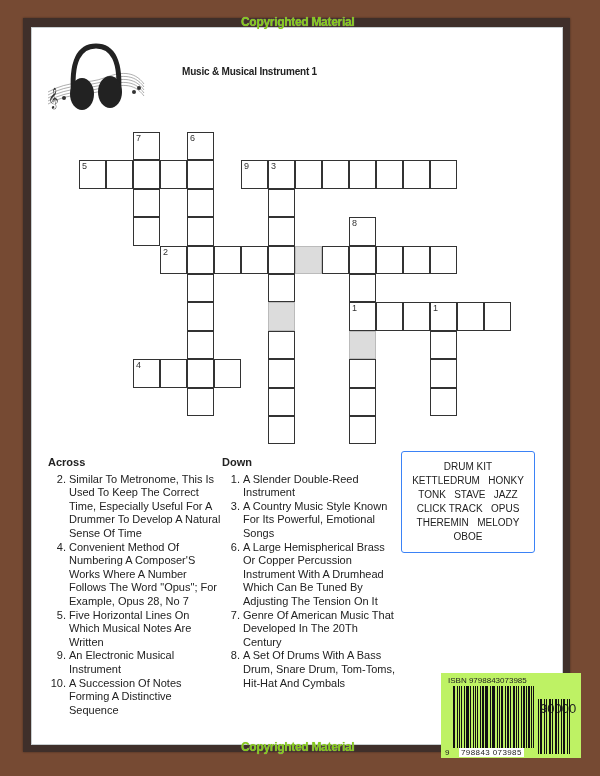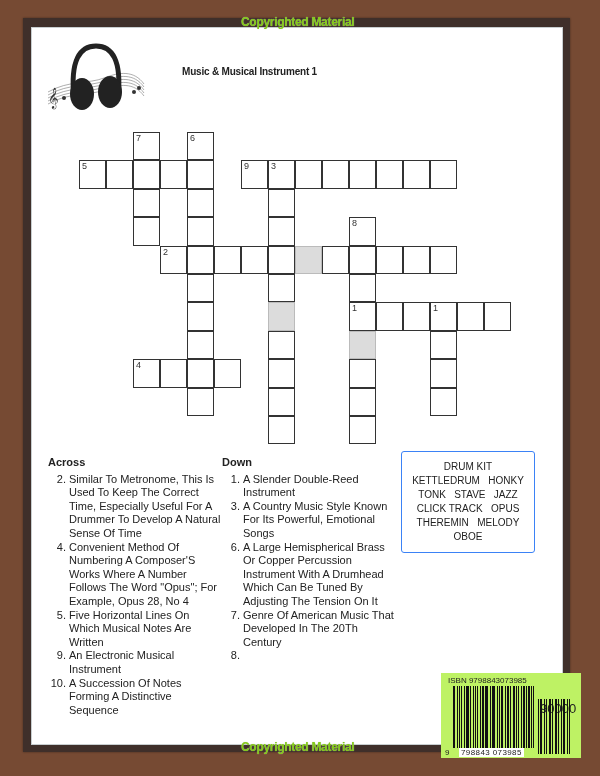--- a/index.html
+++ b/index.html
@@ -146,21 +146,21 @@
   </div>
 
 <div class="clue-col across">
   <h3>Across</h3>
   <div class="clue">
       <span class="n">2.</span>
       <span class="t">Similar To Metronome, This Is Used To Keep The Correct Time, Especially Useful For A Drummer To Develop A Natural Sense Of Time</span>
     </div>
   <div class="clue">
       <span class="n">4.</span>
-      <span class="t">Convenient Method Of Numbering A Composer'S Works Where A Number Follows The Word "Opus"; For Example, Opus 28, No 4</span>
+      <span class="t">Convenient Method Of Numbering A Composer'S Works Where A Number Follows The Word "Opus"; For Example, Opus 28, No 7</span>
     </div>
   <div class="clue">
       <span class="n">5.</span>
       <span class="t">Five Horizontal Lines On Which Musical Notes Are Written</span>
     </div>
   <div class="clue">
       <span class="n">9.</span>
       <span class="t">An Electronic Musical Instrument</span>
     </div>
   <div class="clue">
@@ -182,20 +182,21 @@
   <div class="clue">
       <span class="n">6.</span>
       <span class="t">A Large Hemispherical Brass Or Copper Percussion Instrument With A Drumhead Which Can Be Tuned By Adjusting The Tension On It</span>
     </div>
   <div class="clue">
       <span class="n">7.</span>
       <span class="t">Genre Of American Music That Developed In The 20Th Century</span>
     </div>
   <div class="clue">
       <span class="n">8.</span>
+      <span class="t">A Set Of Drums With A Bass Drum, Snare Drum, Tom-Toms, Hit-Hat And Cymbals</span>
     </div>
 </div>
 
 <div class="wordbank">
   <span class="line">DRUM KIT</span>
   <span class="line">KETTLEDRUM   HONKY</span>
   <span class="line">TONK   STAVE   JAZZ</span>
   <span class="line">CLICK TRACK   OPUS</span>
   <span class="line">THEREMIN   MELODY</span>
   <span class="line">OBOE</span>

